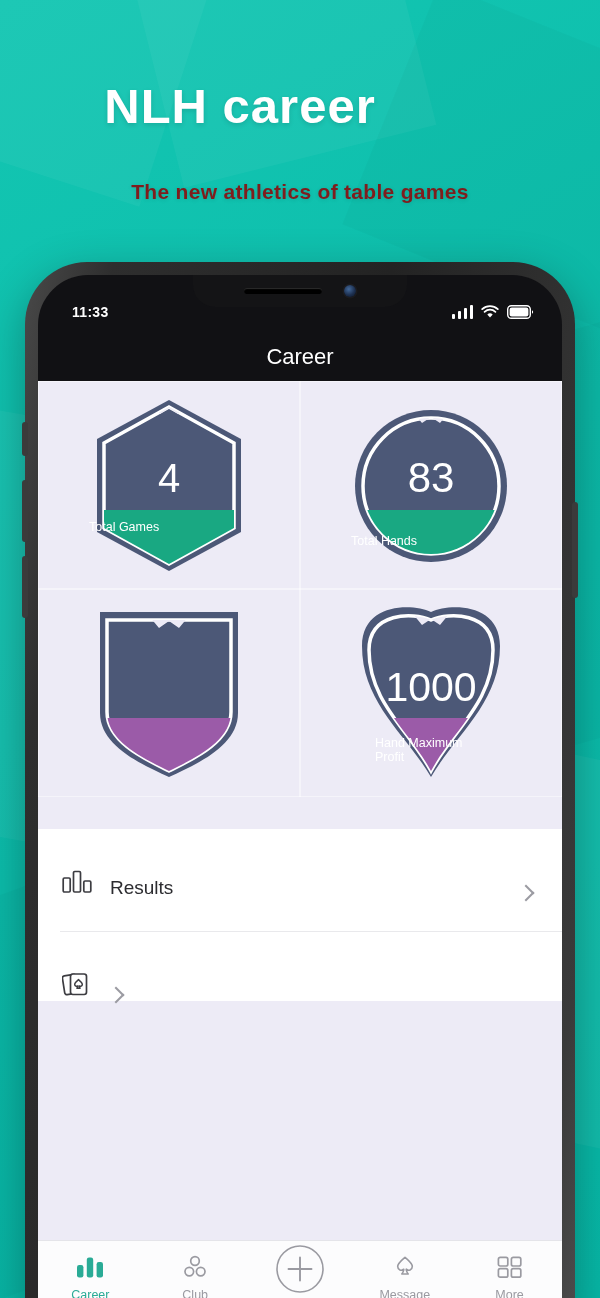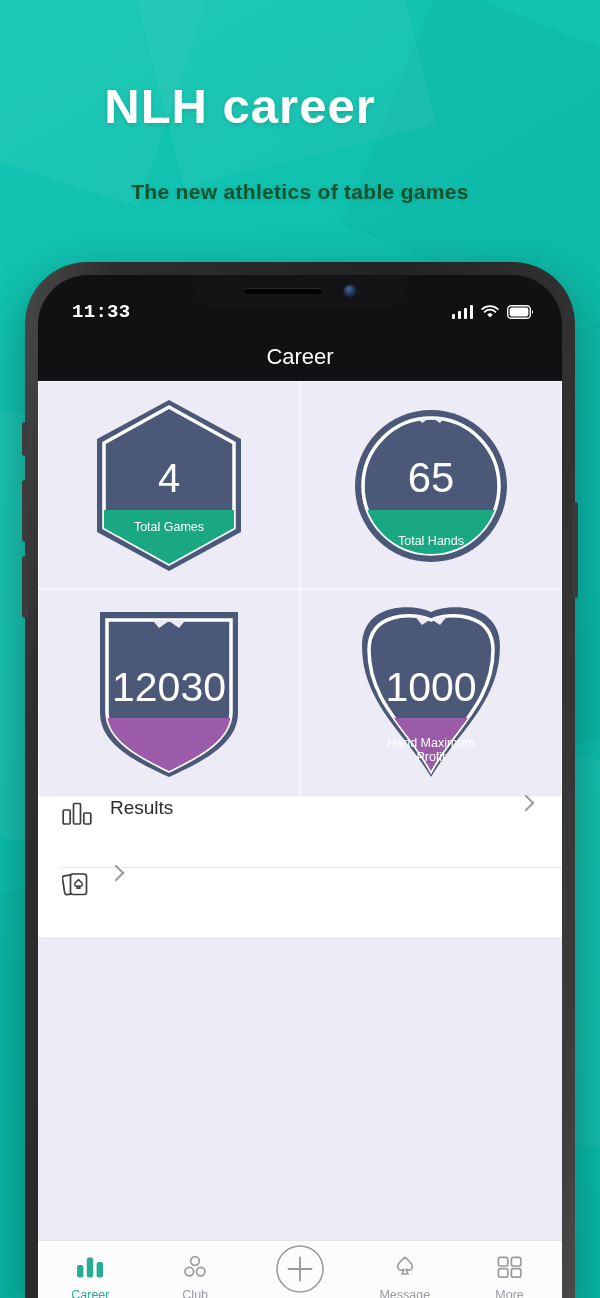--- a/index.html
+++ b/index.html
@@ -14,21 +14,21 @@
   #backdrop { position:absolute; inset:0; overflow:hidden;
     background:linear-gradient(150deg,#13c6b2 0%,#0dbdab 45%,#07b7a6 100%); }
   #backdrop .sq { position:absolute; background:rgba(255,255,255,0.045); }
   #backdrop .sq2 { position:absolute; background:rgba(0,0,0,0.025); }
 
   
   #headline { position:absolute; top:78px; left:0; width:480px; text-align:center;
     font-size:49px; font-weight:bold; color:#ffffff; letter-spacing:1px;
     text-shadow:0 2px 5px rgba(0,0,0,0.13); }
   #subhead { position:absolute; top:180px; left:0; width:600px; text-align:center;
-    font-size:21px; font-weight:bold; color:#14532d; letter-spacing:0.3px;
+    font-size:21px; font-weight:bold; color:#7f1d1d; letter-spacing:0.3px;
     text-shadow:0 1px 4px rgba(0,0,0,0.12); }
 
   
   #phone { position:absolute; left:25px; top:262px; width:550px; height:1060px;
     background:linear-gradient(100deg,#494949 0%,#2e2e2e 12%,#232323 50%,#3a3a3a 92%,#4c4c4c 100%);
     border-radius:62px 62px 0 0; padding:13px 13px 0 13px;
     box-shadow:0 14px 45px rgba(0,0,0,0.3); }
   #bezel { width:100%; height:100%; background:#111114;
     border-radius:50px 50px 0 0; overflow:hidden; position:relative; }
   .sidebtn { position:absolute; background:#3b3b3b; border-radius:3px; }
@@ -43,21 +43,21 @@
   #speaker { width:78px; height:6px; background:#000; border-radius:4px;
     box-shadow:inset 0 1px 1px rgba(90,90,90,.5); }
   #camera { width:12px; height:12px; border-radius:50%;
     background:radial-gradient(circle at 40% 35%,#43699a 0%,#1d3050 55%,#0b1220 100%);
     box-shadow:0 0 0 1.5px #1b1b1e; }
 
   
   #statusbar { position:absolute; top:0; left:0; width:100%; height:58px;
     display:flex; align-items:center; justify-content:space-between;
     padding:16px 28px 0 34px; color:#fff; z-index:5; }
-  #clock { font-size:19px; font-weight:bold; letter-spacing:.3px;font-family:Liberation Mono, monospace; }
+  #clock { font-size:14px; font-weight:bold; letter-spacing:.3px; }
   #statusicons { display:flex; align-items:flex-end; gap:8px; }
   .bars { display:flex; align-items:flex-end; gap:2.5px; height:14px; }
   .bars i { width:3.5px; background:#fff; border-radius:1px; display:block; }
 
   
   #navbar { position:absolute; top:58px; left:0; width:100%; height:48px;
     display:flex; align-items:center; justify-content:center;
     color:#fff; font-size:22px; background:#111114; z-index:4; }
 
   
@@ -66,27 +66,27 @@
 
   
   #badgegrid { display:grid; grid-template-columns:1fr 1fr;
     height:416px; background:#edebf6; }
   .cell { position:relative; display:flex; align-items:center; justify-content:center;
     box-shadow:inset 0 0 0 0.5px rgba(255,255,255,.95); }
   .badge { position:relative; width:160px; height:175px; }
   .badge svg { position:absolute; inset:0; width:100%; height:100%; }
   .bval { position:absolute; left:0; width:100%; text-align:center;
     color:#fff; font-weight:300; z-index:3; }
-  .blabel { position:absolute; left:0; width:100%; text-align:center;
+  .blabel { position:absolute; left:0; width:100%; 
     color:#fff; font-size:12.5px; line-height:14px; z-index:3; }
 
   
   #list { background:#fff; }
-  .row { height:70px; display:flex; align-items:flex-start; padding:0 24px 0 22px;
-    position:relative; background:#fff; }
+  .row { height:70px; display:flex; align-items:flex-end; padding:0 24px 0 22px;
+    position:relative; background:#fff;margin-top:32px; }
   .row + .row::before { content:""; position:absolute; left:22px; right:0; top:0;
     height:1px; background:#e9e9ec; }
   .rowicon { width:34px; height:34px; margin-right:16px; flex:none;
     display:flex; align-items:center; justify-content:center; }
   .rowlabel { font-size:19px; color:#2c2c30; flex:1; }
   .chev { width:12px; height:12px; border-right:2.4px solid #9b9ba2;
     border-top:2.4px solid #9b9ba2; transform:rotate(45deg); margin-right:6px; }
 
   #filler { background:#edebf6; height:176px; }
 
@@ -186,41 +186,40 @@
                     <circle cx="80" cy="88" r="68"></circle>
                   </clipPath>
               </defs>
               <circle cx="80" cy="88" r="76" fill="#4c5877"></circle>
               <circle cx="80" cy="88" r="68" fill="#4c5877" stroke="#ffffff" stroke-width="3.5"></circle>
               <g clip-path="url(#clipCir)">
                 <rect x="0" y="112" width="160" height="80" fill="#19a882"></rect>
                 <path d="M62 14h36l-9 11-9-6-9 6z" fill="#edebf6"></path>
               </g>
             </svg>
-            <div class="bval" style="top:56px;font-size:42px;">65</div>
+            <div class="bval" style="top:56px;font-size:42px;">83</div>
             <div class="blabel" style="top:136px;">Total Hands</div>
           </div>
         </div>
 
         <div class="cell">
           <div class="badge">
             <svg viewBox="0 0 160 175">
               <defs>
                 <clipPath id="clipSh">
                   <path d="M18 14h124v92c0 30-38 47-62 59-24-12-62-29-62-59Z"></path>
                 </clipPath>
               </defs>
               <path d="M11 6h138v101c0 33-41 51-69 64-28-13-69-31-69-64Z" fill="#4c5877"></path>
               <path d="M18 14h124v92c0 30-38 47-62 59-24-12-62-29-62-59Z" fill="#4c5877" stroke="#ffffff" stroke-width="3.5"></path>
               <g clip-path="url(#clipSh)">
                 <rect x="0" y="112" width="160" height="70" fill="#9b5ba8"></rect>
                 <path d="M60 10h40l-10 12-10-7-10 7z" fill="#edebf6"></path>
               </g>
             </svg>
-            <div class="bval" style="top:58px;font-size:41px;">12030</div>
           </div>
         </div>
 
         <div class="cell">
           <div class="badge">
             <svg viewBox="0 0 160 175">
               <defs>
                 <clipPath id="clipHs">
                   <path d="M80 14c18-8 62-8 62 30 0 52-40 80-62 121C58 124 18 96 18 44c0-38 44-38 62-30Z"></path>
                 </clipPath>

